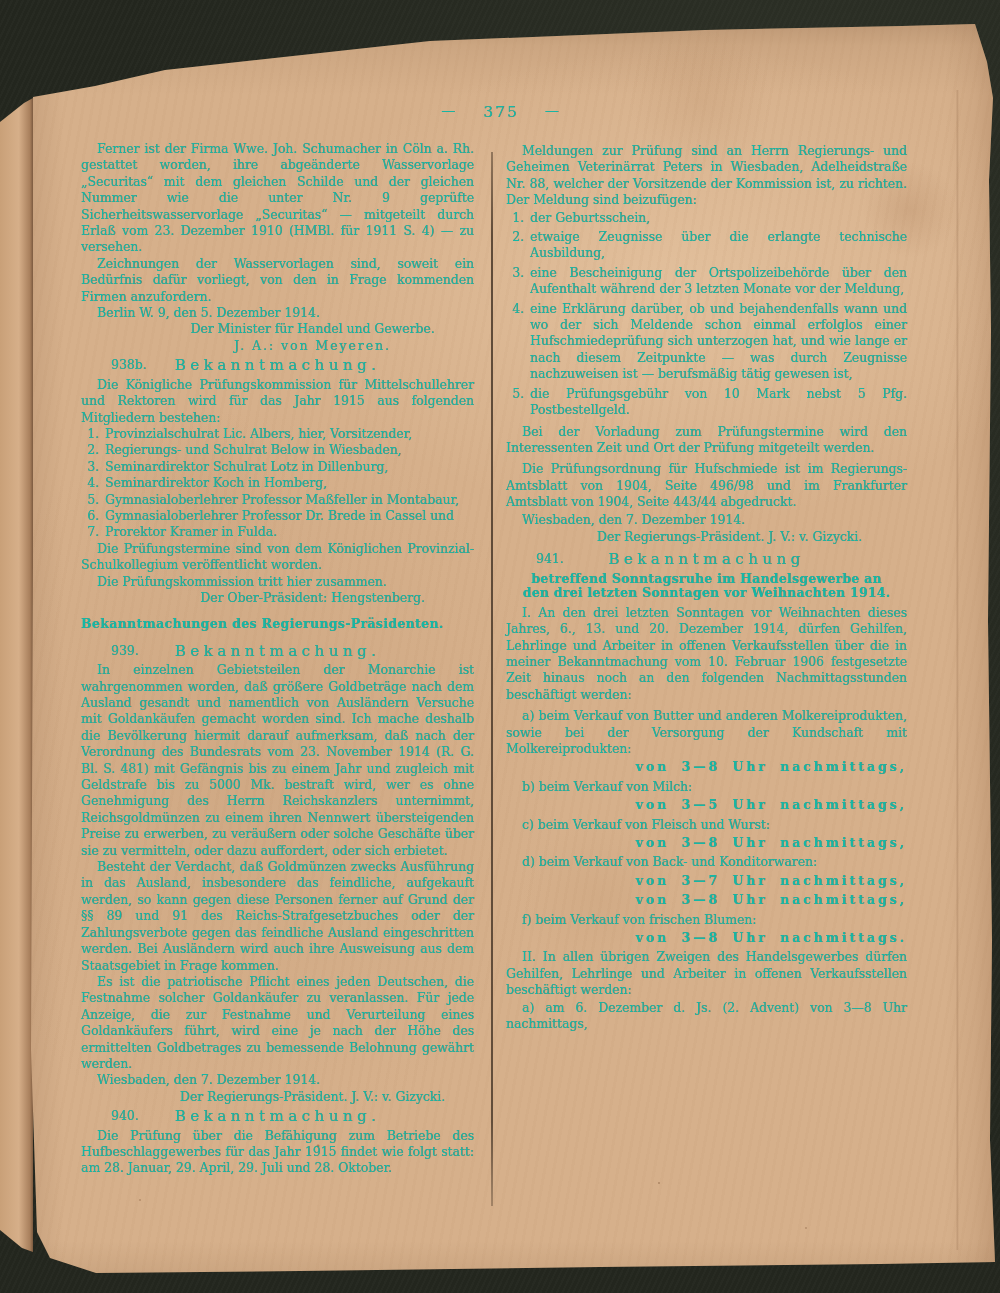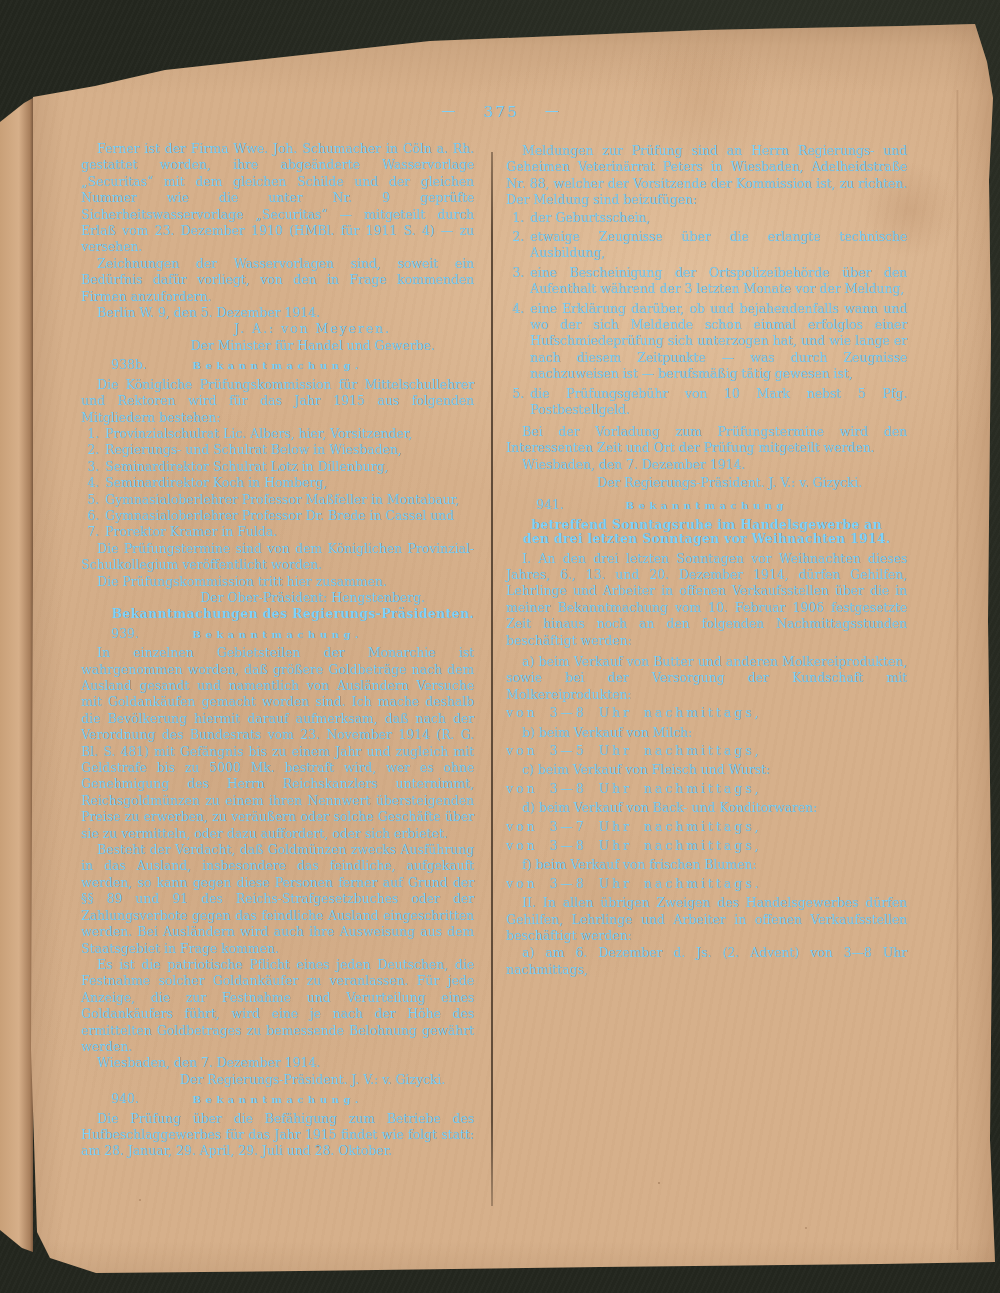--- a/index.html
+++ b/index.html
@@ -45,67 +45,67 @@
       radial-gradient(circle 2px at 806px 1228px, rgba(110,70,40,0.5), transparent 70%),
       radial-gradient(circle 2px at 140px 1200px, rgba(110,70,40,0.5), transparent 70%),
       radial-gradient(circle 90px at 700px 100px, rgba(150,100,60,0.10), transparent 80%),
       radial-gradient(circle 60px at 910px 210px, rgba(140,90,55,0.16), transparent 80%),
       radial-gradient(circle 120px at 200px 500px, rgba(150,105,65,0.08), transparent 80%),
       radial-gradient(circle 100px at 600px 900px, rgba(150,105,65,0.07), transparent 80%),
       repeating-linear-gradient(100deg, rgba(160,115,75,0.045) 0 3px, transparent 3px 9px);
   }
   
   .print{position:absolute;left:0;top:0;width:1000px;height:1293px;z-index:3;
-    color:#7dd3fc; text-shadow:0.35px 0.35px 0.45px rgba(83,67,55,0.55);
+    color:#14b8a6; text-shadow:0.35px 0.35px 0.45px rgba(83,67,55,0.55);
     font-size:12.4px; line-height:16.4px;}
   .pagenum{position:absolute;top:104px;left:95px;width:812px;text-align:center;
     font-size:15.5px;letter-spacing:2px;}
   .pagenum .dash{padding:0 26px;position:relative;top:-2px;font-size:14px;}
   .col{position:absolute;text-align:justify;}
   .col-left{left:81px;top:141px;width:393px;}
   .col-right{left:506px;top:143px;width:401px;}
   .divider{position:absolute;left:491px;top:152px;width:2px;height:1054px;z-index:3;
     background:linear-gradient(180deg, rgba(88,68,50,0.55), rgba(78,60,44,0.88) 8%, rgba(78,60,44,0.85) 92%, rgba(88,68,50,0.4));}
   .para{margin:0;text-indent:16px;text-align:justify;}
   .col-right .para{margin-bottom:1px;}
   .mt{margin-top:5px !important;}
   .centerline{text-align:center;padding-left:70px;}
   .col-right .centerline{padding-left:46px;}
   .sperr-sm{letter-spacing:2px;}
   .heading{position:relative;text-align:center;margin:3px 0 2px;}
   .col-right .heading{margin:6px 0 3px;}
   .hnum{position:absolute;left:0;top:0;letter-spacing:0;margin-left:30px;}
-  .htitle{font-weight:bold;letter-spacing:4.5px;font-size:10px;}
-  .section-header{font-weight:bold;text-align:right;margin:0 0;letter-spacing:0.4px;}
+  .htitle{font-weight:normal;letter-spacing:4.5px;font-size:15px;}
+  .section-header{font-weight:bold;text-align:left;margin:10px 0;letter-spacing:0.4px;}
   .subheading{font-weight:bold;text-align:center;margin:3px 0 5px;line-height:14px;letter-spacing:0.3px;padding:0 14px;}
   .nitem{display:flex;margin:0;}
   .col-right .nitem{margin:1px 0 3px;}
   .nmark{flex:none;width:24px;text-align:right;padding-right:6px;box-sizing:border-box;}
   .ntext{flex:1;text-align:justify;}
-  .timeline{text-align:left;letter-spacing:3px;word-spacing:5px;margin:2px 0 3px;}
+  .timeline{text-align:right;letter-spacing:3px;word-spacing:5px;margin:2px 0 3px;font-weight:bold;}
 </style>
 </head>
 <body>
 
 <div class="neighbor-page"></div>
 <div class="page">
   <div class="grain"></div>
 </div>
 
 <div class="print">
   <div class="pagenum">
     <span class="dash">—</span><span>375</span><span class="dash">—</span>
   </div>
   <div class="divider"></div>
   <div class="col col-left">
       <p class="para">Ferner ist der Firma Wwe. Joh. Schumacher in Cöln a. Rh. gestattet worden, ihre abgeänderte Wasservorlage „Securitas“ mit dem gleichen Schilde und der gleichen Nummer wie die unter Nr. 9 geprüfte Sicherheitswasservorlage „Securitas“ — mitgeteilt durch Erlaß vom 23. Dezember 1910 (HMBl. für 1911 S. 4) — zu versehen.</p>
       <p class="para">Zeichnungen der Wasservorlagen sind, soweit ein Bedürfnis dafür vorliegt, von den in Frage kommenden Firmen anzufordern.</p>
       <p class="para">Berlin W. 9, den 5. Dezember 1914.</p>
+      <div class="centerline">Der Minister für Handel und Gewerbe.</div>
       <div class="centerline sperr-sm">J. A.: von Meyeren.</div>
-      <div class="centerline">Der Minister für Handel und Gewerbe.</div>
       <div class="heading"><span class="hnum">938b.</span><span class="htitle">Bekanntmachung.</span></div>
       <p class="para">Die Königliche Prüfungskommission für Mittelschullehrer und Rektoren wird für das Jahr 1915 aus folgenden Mitgliedern bestehen:</p>
       <div class="nitem">
         <span class="nmark">1.</span>
         <span class="ntext">Provinzialschulrat Lic. Albers, hier, Vorsitzender,</span>
       </div>
       <div class="nitem">
         <span class="nmark">2.</span>
         <span class="ntext">Regierungs- und Schulrat Below in Wiesbaden,</span>
       </div>
@@ -158,20 +158,21 @@
       </div>
       <div class="nitem">
         <span class="nmark">4.</span>
         <span class="ntext">eine Erklärung darüber, ob und bejahendenfalls wann und wo der sich Meldende schon einmal erfolglos einer Hufschmiedeprüfung sich unterzogen hat, und wie lange er nach diesem Zeitpunkte — was durch Zeugnisse nachzuweisen ist — berufsmäßig tätig gewesen ist,</span>
       </div>
       <div class="nitem">
         <span class="nmark">5.</span>
         <span class="ntext">die Prüfungsgebühr von 10 Mark nebst 5 Pfg. Postbestellgeld.</span>
       </div>
       <p class="para mt">Bei der Vorladung zum Prüfungstermine wird den Interessenten Zeit und Ort der Prüfung mitgeteilt werden.</p>
+      <p class="para mt">Die Prüfungsordnung für Hufschmiede ist im Regierungs-Amtsblatt von 1904, Seite 496/98 und im Frankfurter Amtsblatt von 1904, Seite 443/44 abgedruckt.</p>
       <p class="para">Wiesbaden, den 7. Dezember 1914.</p>
       <div class="centerline">Der Regierungs-Präsident. J. V.: v. Gizycki.</div>
       <div class="heading"><span class="hnum">941.</span><span class="htitle">Bekanntmachung</span></div>
       <div class="subheading">betreffend Sonntagsruhe im Handelsgewerbe an den drei letzten Sonntagen vor Weihnachten 1914.</div>
       <p class="para mt">I. An den drei letzten Sonntagen vor Weihnachten dieses Jahres, 6., 13. und 20. Dezember 1914, dürfen Gehilfen, Lehrlinge und Arbeiter in offenen Verkaufsstellen über die in meiner Bekanntmachung vom 10. Februar 1906 festgesetzte Zeit hinaus noch an den folgenden Nachmittagsstunden beschäftigt werden:</p>
       <p class="para mt">a) beim Verkauf von Butter und anderen Molkereiprodukten, sowie bei der Versorgung der Kundschaft mit Molkereiprodukten:</p>
       <div class="timeline">von 3—8 Uhr nachmittags,</div>
       <p class="para">b) beim Verkauf von Milch:</p>
       <div class="timeline">von 3—5 Uhr nachmittags,</div>
       <p class="para">c) beim Verkauf von Fleisch und Wurst:</p>

